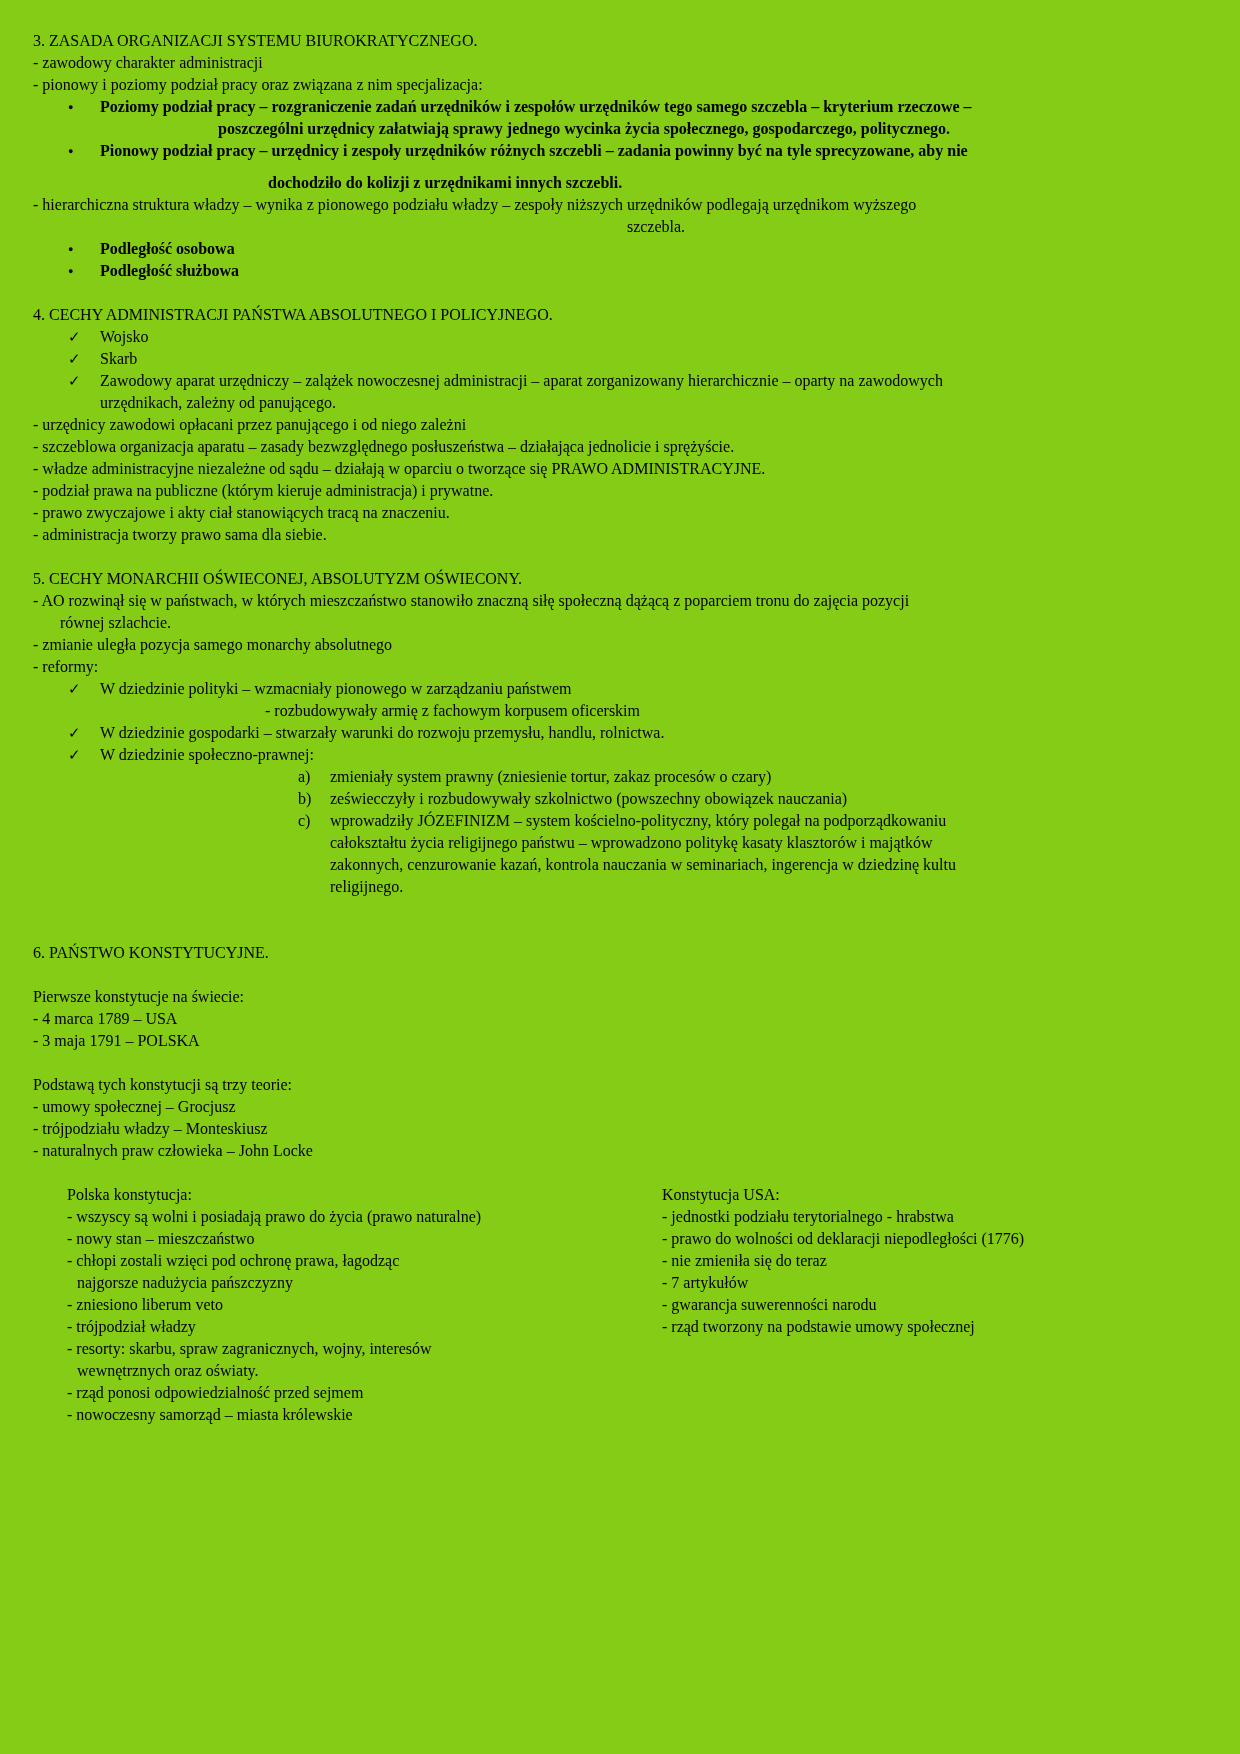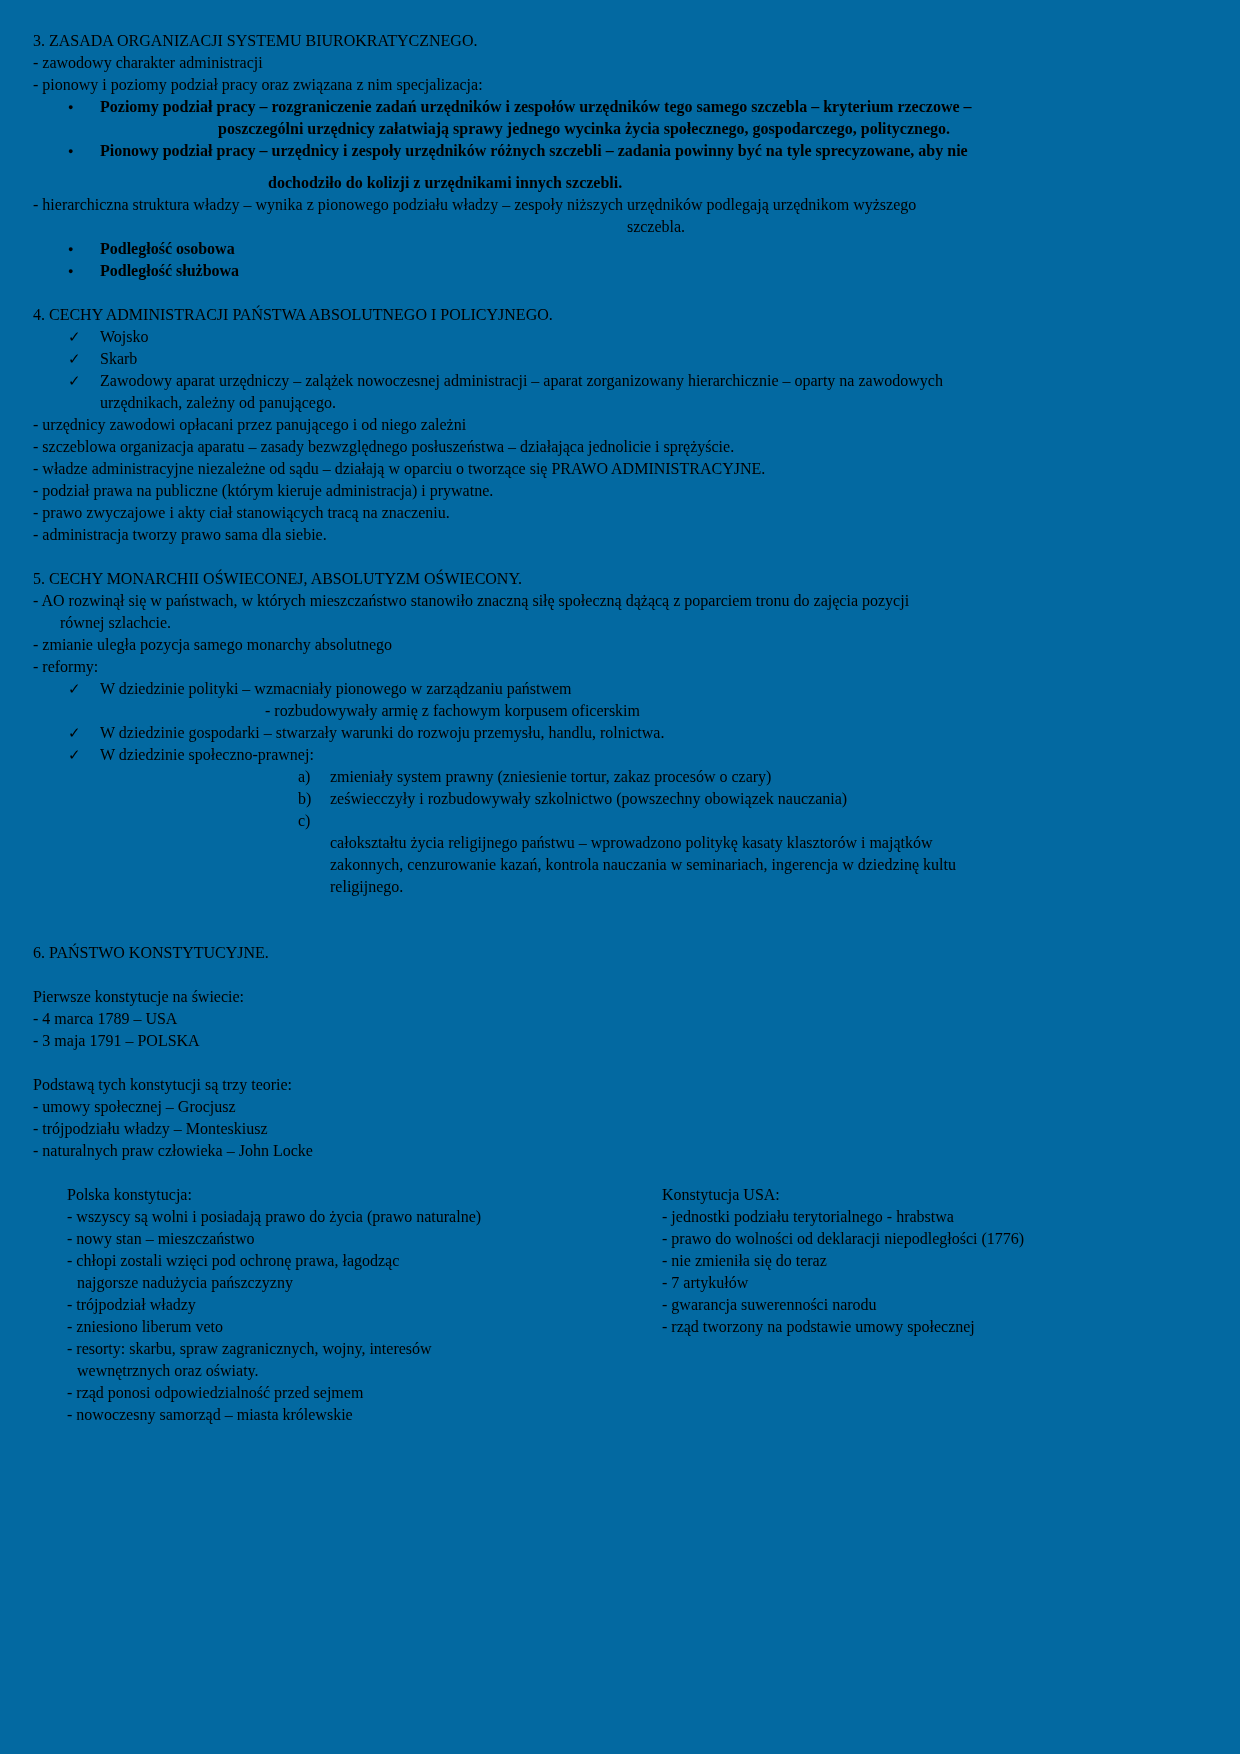--- a/index.html
+++ b/index.html
@@ -1,20 +1,20 @@
 <!DOCTYPE html>
 <html lang="pl"><head>
 <meta charset="utf-8">
 <style>
   * { margin: 0; padding: 0; box-sizing: border-box; }
   html, body { background: #ffffff; }
   .page {
     width: 1240px;
     height: 1754px;
-    background: #0369a1;
+    background: #84cc16;
     padding: 30px 28px 0 33px;
     font-family: "Liberation Serif", "DejaVu Serif", serif;
     font-size: 16px;
     line-height: 22px;
     color: #000000;
     overflow: hidden;
   }
   .line { position: relative; min-height: 22px; }
   .line.gap { height: 22px; }
   .line.bold { font-weight: bold; }
@@ -61,21 +61,21 @@
       <div class="line p"><span>- AO rozwinął się w państwach, w których mieszczaństwo stanowiło znaczną siłę społeczną dążącą z poparciem tronu do zajęcia pozycji</span></div>
       <div class="line cont" style="padding-left: 27px;"><span>równej szlachcie.</span></div>
       <div class="line p"><span>- zmianie uległa pozycja samego monarchy absolutnego</span></div>
       <div class="line p"><span>- reformy:</span></div>
       <div class="line check"><span class="marker">✓</span><span>W dziedzinie polityki – wzmacniały pionowego w zarządzaniu państwem</span></div>
       <div class="line cont" style="padding-left: 232px;"><span>- rozbudowywały armię z fachowym korpusem oficerskim</span></div>
       <div class="line check"><span class="marker">✓</span><span>W dziedzinie gospodarki – stwarzały warunki do rozwoju przemysłu, handlu, rolnictwa.</span></div>
       <div class="line check"><span class="marker">✓</span><span>W dziedzinie społeczno-prawnej:</span></div>
       <div class="line letter"><span class="marker">a)</span><span>zmieniały system prawny (zniesienie tortur, zakaz procesów o czary)</span></div>
       <div class="line letter"><span class="marker">b)</span><span>zeświecczyły i rozbudowywały szkolnictwo (powszechny obowiązek nauczania)</span></div>
-      <div class="line letter"><span class="marker">c)</span></div>
+      <div class="line letter"><span class="marker">c)</span><span>wprowadziły JÓZEFINIZM – system kościelno-polityczny, który polegał na podporządkowaniu</span></div>
       <div class="line cont" style="padding-left: 297px;"><span>całokształtu życia religijnego państwu – wprowadzono politykę kasaty klasztorów i majątków</span></div>
       <div class="line cont" style="padding-left: 297px;"><span>zakonnych, cenzurowanie kazań, kontrola nauczania w seminariach, ingerencja w dziedzinę kultu</span></div>
       <div class="line cont" style="padding-left: 297px;"><span>religijnego.</span></div>
       <div class="line gap"></div>
       <div class="line gap"></div>
       <div class="line h"><span>6. PAŃSTWO KONSTYTUCYJNE.</span></div>
       <div class="line gap"></div>
       <div class="line p"><span>Pierwsze konstytucje na świecie:</span></div>
       <div class="line p"><span>- 4 marca 1789 – USA</span></div>
       <div class="line p"><span>- 3 maja 1791 – POLSKA</span></div>
@@ -87,22 +87,22 @@
       <div class="line gap"></div>
     </div>
   <div class="columns">
     <div class="col-left">
       <div class="line">Polska konstytucja:</div>
       <div>
           <div class="line p"><span>- wszyscy są wolni i posiadają prawo do życia (prawo naturalne)</span></div>
           <div class="line p"><span>- nowy stan – mieszczaństwo</span></div>
           <div class="line p"><span>- chłopi zostali wzięci pod ochronę prawa, łagodząc</span></div>
           <div class="line p" style="padding-left: 10px;"><span>najgorsze nadużycia pańszczyzny</span></div>
+          <div class="line p"><span>- zniesiono liberum veto</span></div>
           <div class="line p"><span>- trójpodział władzy</span></div>
-          <div class="line p"><span>- zniesiono liberum veto</span></div>
           <div class="line p"><span>- resorty: skarbu, spraw zagranicznych, wojny, interesów</span></div>
           <div class="line p" style="padding-left: 10px;"><span>wewnętrznych oraz oświaty.</span></div>
           <div class="line p"><span>- rząd ponosi odpowiedzialność przed sejmem</span></div>
           <div class="line p"><span>- nowoczesny samorząd – miasta królewskie</span></div>
         </div>
     </div>
     <div class="col-right">
       <div class="line">Konstytucja USA:</div>
       <div>
           <div class="line p"><span>- jednostki podziału terytorialnego - hrabstwa</span></div>

